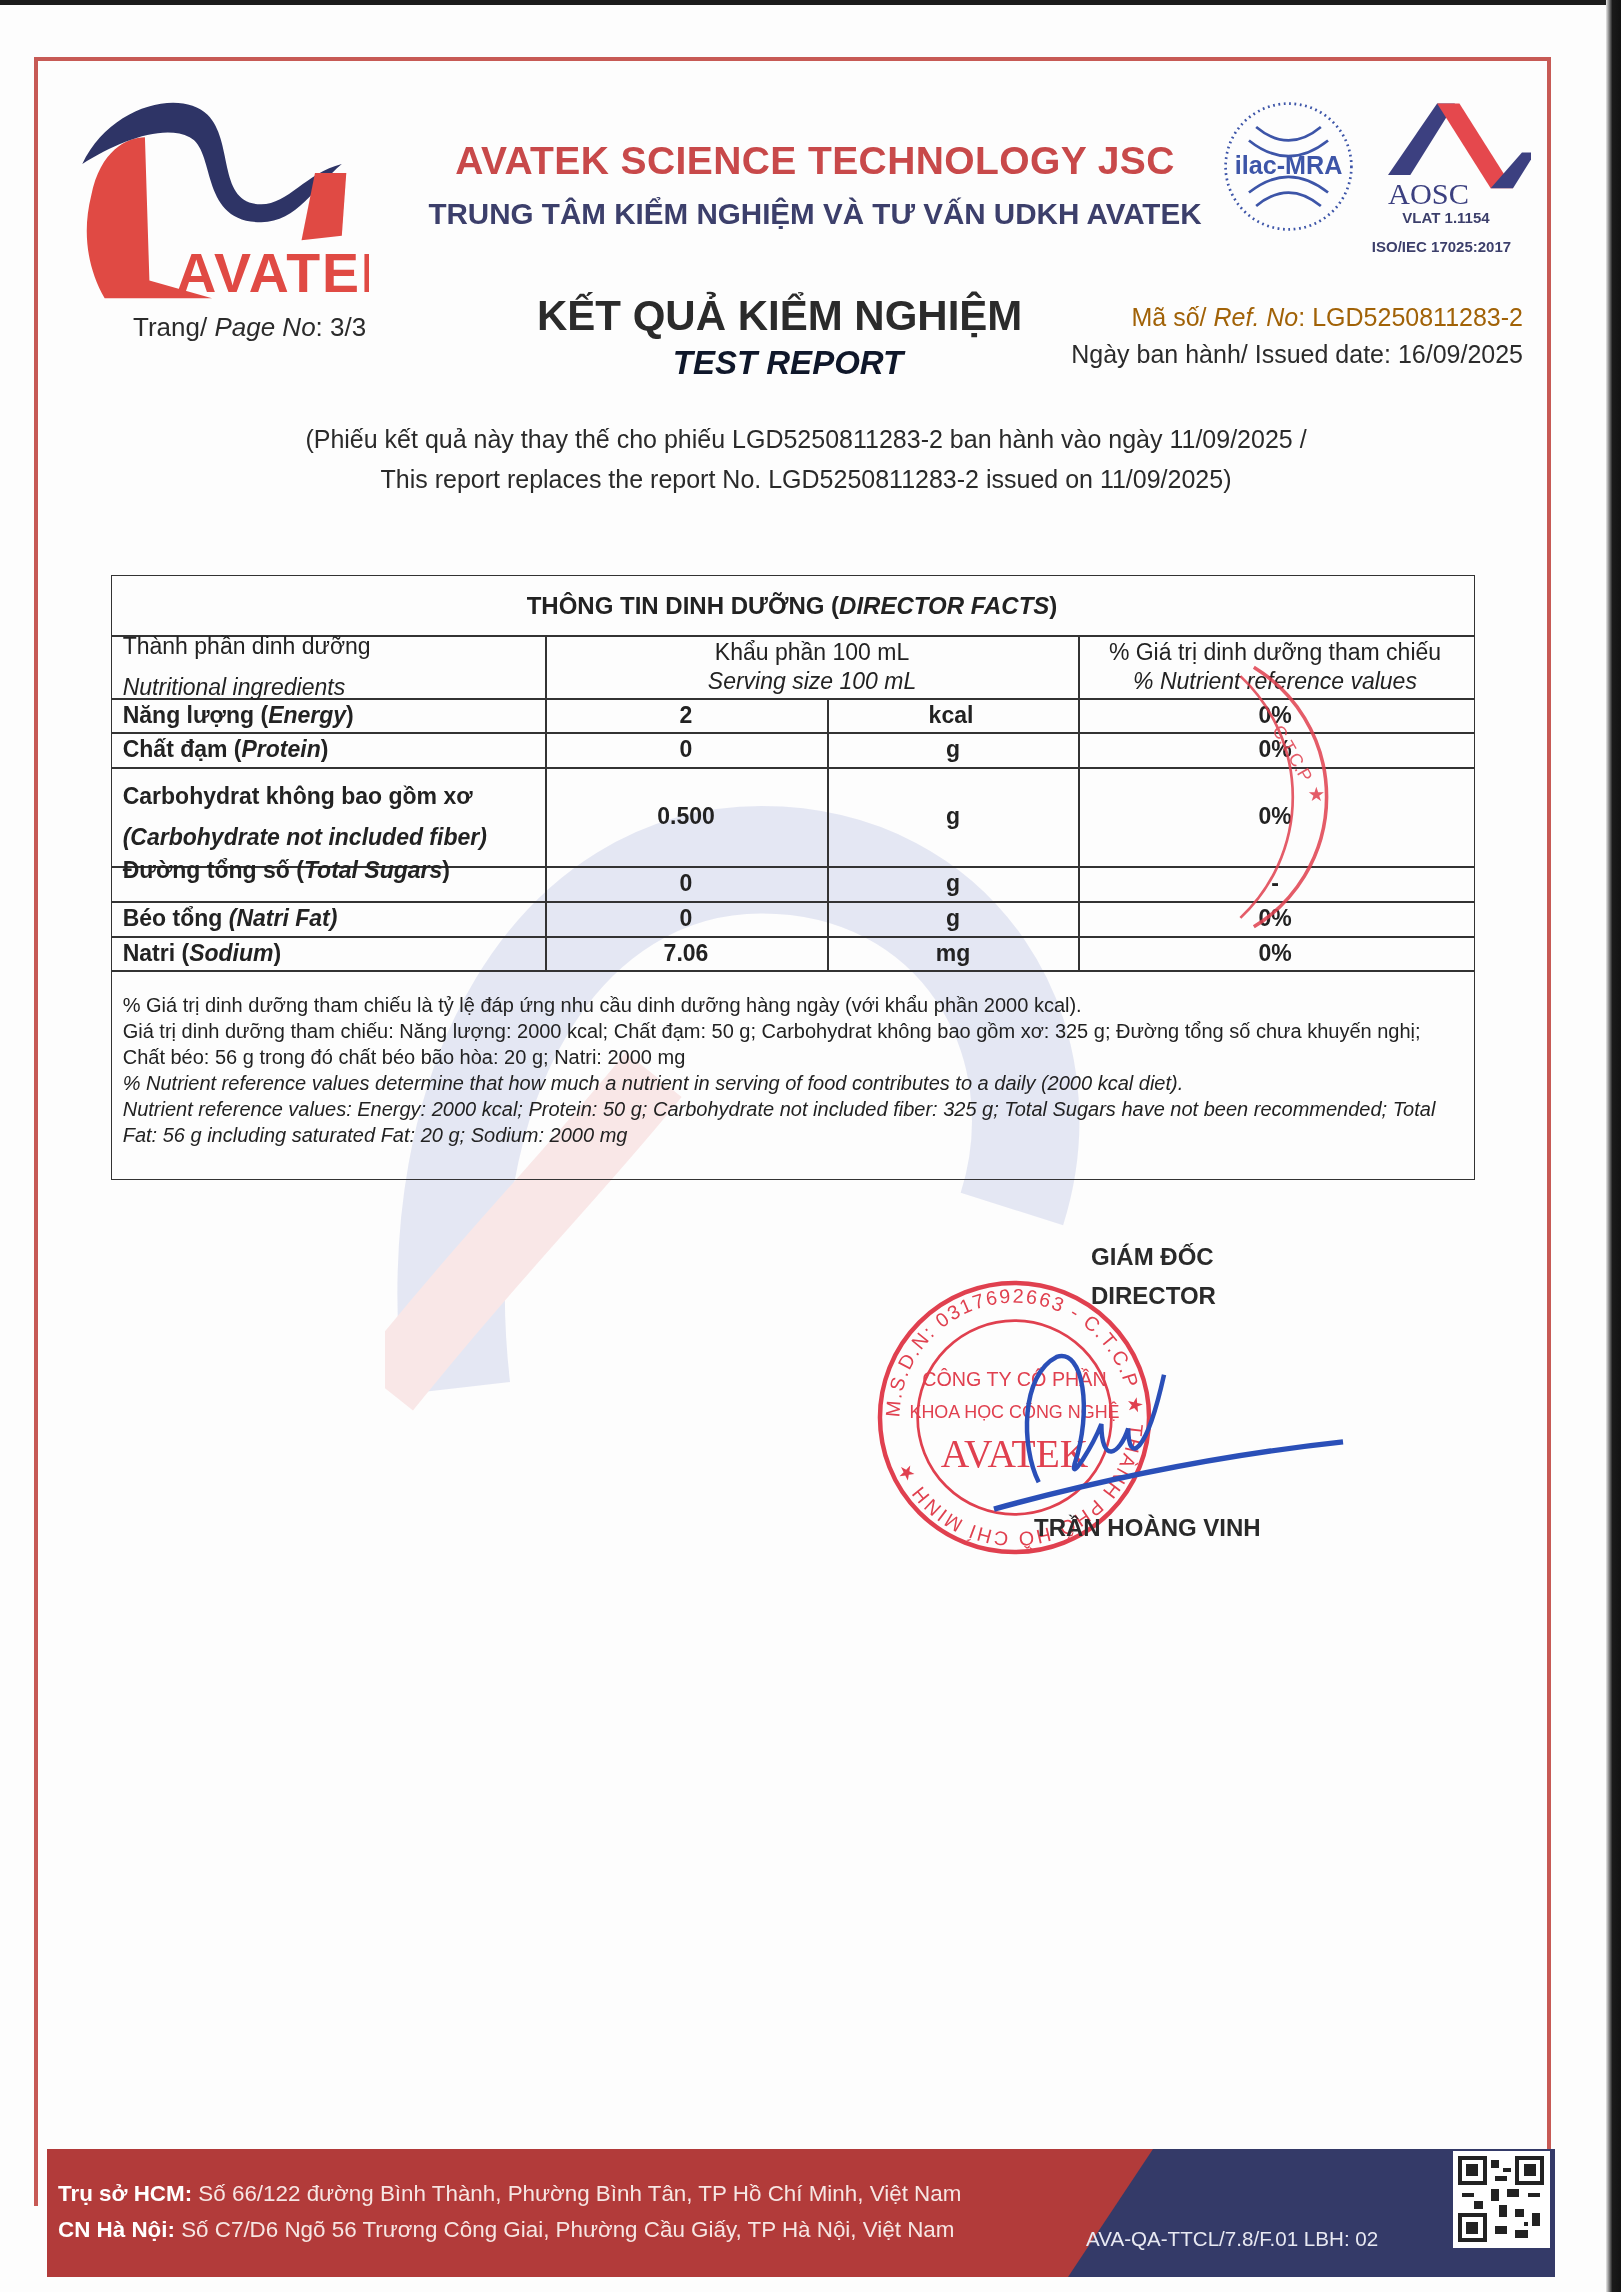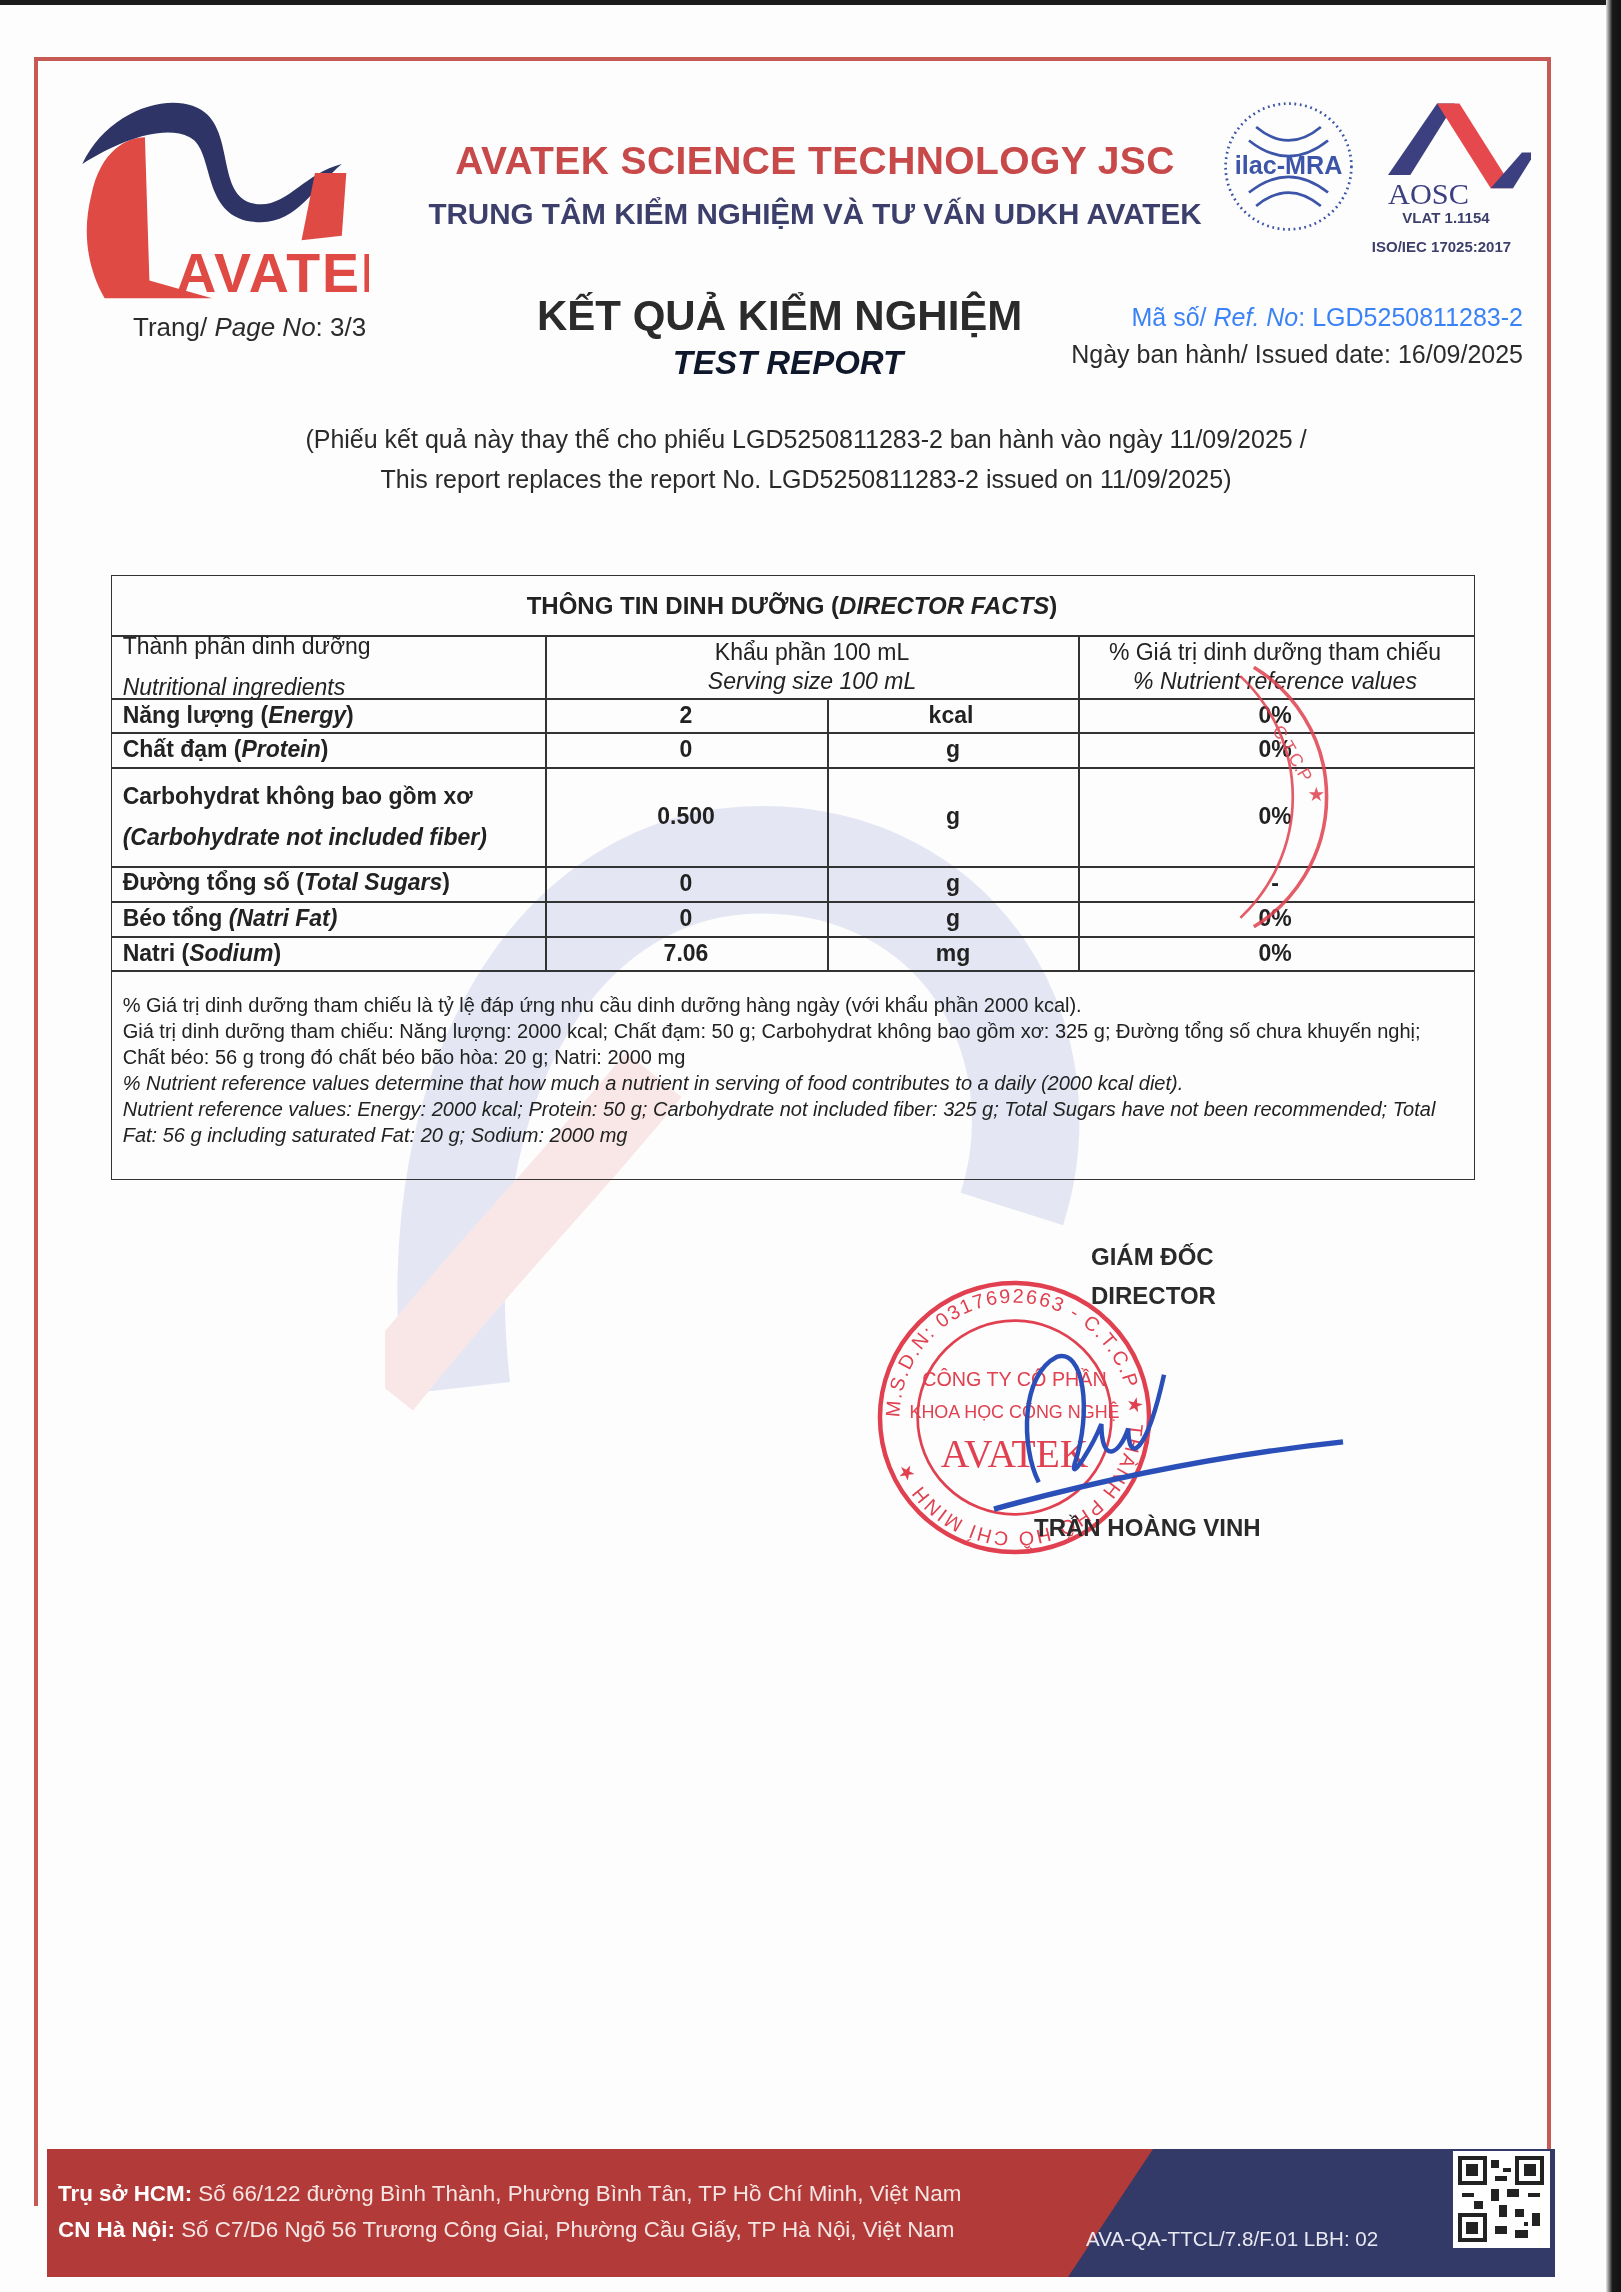--- a/index.html
+++ b/index.html
@@ -13,21 +13,21 @@
   .page-no { left: 133px; top: 312px; font-size: 26px; color: #2b2b2b; }
   .page-no i { font-style: italic; }
   .company { left: 385px; top: 139px; width: 860px; text-align: center; font-size: 39px; font-weight: bold; color: #c8494a; letter-spacing: 0.4px; }
   .center-name { left: 385px; top: 197px; width: 860px; text-align: center; font-size: 29.6px; font-weight: bold; color: #3c3f6b; }
   .ilac { left: 1222px; top: 100px; width: 133px; height: 133px; }
   .aosc { left: 1370px; top: 99px; width: 161px; height: 125px; }
   .vlat { left: 1379px; top: 209px; width: 134px; text-align: center; font-size: 15px; font-weight: bold; color: #3c3f6b; }
   .iso { left: 1352px; top: 238px; width: 179px; text-align: center; font-size: 15px; font-weight: bold; color: #3c3f6b; }
   .report-title-vi { left: 537px; top: 292px; width: 502px; text-align: left; font-size: 42px; font-weight: bold; color: #2b2b2b; }
   .report-title-en { left: 537px; top: 344px; width: 502px; text-align: center; font-size: 33px; font-weight: bold; font-style: italic; color: #0f172a; }
-  .ref { left: 1057px; top: 303px; width: 466px; text-align: right; font-size: 25px; color: #3b82f6; }
+  .ref { left: 1057px; top: 303px; width: 466px; text-align: right; font-size: 25px; color: #a16207; }
   .ref i { font-style: italic; }
   .issued { left: 1057px; top: 340px; width: 466px; text-align: right; font-size: 25px; color: #2b2b2b; }
   .replace1 { left: 179px; top: 425px; width: 1254px; text-align: center; font-size: 25px; }
   .replace2 { left: 179px; top: 465px; width: 1254px; text-align: center; font-size: 25px; }
 
   
   .tbl { left: 111px; top: 575px; width: 1364px; height: 605px; border: 1.8px solid #333; }
   .hline { position: absolute; height: 1.8px; background: #333; }
   .vline { position: absolute; width: 1.8px; background: #333; }
   .cell { position: absolute; display: flex; flex-direction: column; justify-content: center; font-size: 23px; color: #222; line-height: 1.22; }
@@ -150,21 +150,21 @@
   <div class="cell center b" style="left:966px;top:156px;width:394px;height:35px">0%</div>
 
   <div class="cell left b" style="left:0;top:191px;width:433px;height:99px">
     <span>Carbohydrat không bao gồm xơ</span>
     <i>(Carbohydrate not included fiber)</i>
   </div>
   <div class="cell center b" style="left:433px;top:191px;width:282px;height:99px">0.500</div>
   <div class="cell center b" style="left:715px;top:191px;width:252px;height:99px">g</div>
   <div class="cell center b" style="left:966px;top:191px;width:394px;height:99px">0%</div>
 
-  <div class="cell left b" style="left:0;top:290px;width:433px;height:32px">
+  <div class="cell left b" style="left:0;top:278px;width:433px;height:32px">
       <span><span>Đường tổng số (</span><i>Total Sugars</i><span>)</span></span>
     </div>
   <div class="cell center b" style="left:433px;top:290px;width:282px;height:35px">0</div>
   <div class="cell center b" style="left:715px;top:290px;width:252px;height:35px">g</div>
   <div class="cell center b" style="left:966px;top:290px;width:394px;height:35px">-</div>
 
   <div class="cell left b" style="left:0;top:325px;width:433px;height:35px">
       <span><span>Béo tổng </span><i>(Natri Fat)</i><span></span></span>
     </div>
   <div class="cell center b" style="left:433px;top:325px;width:282px;height:35px">0</div>

